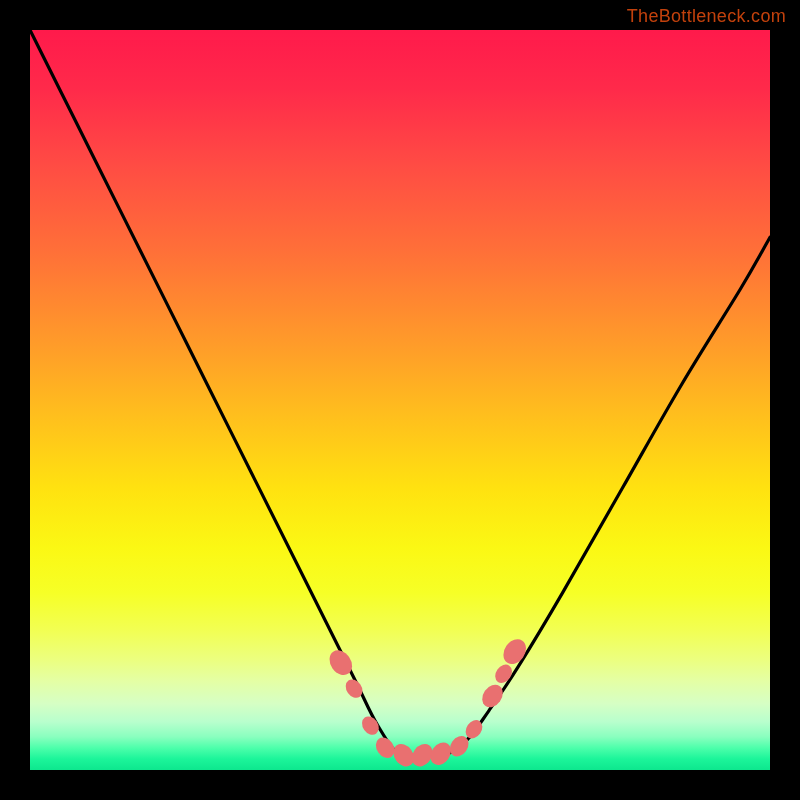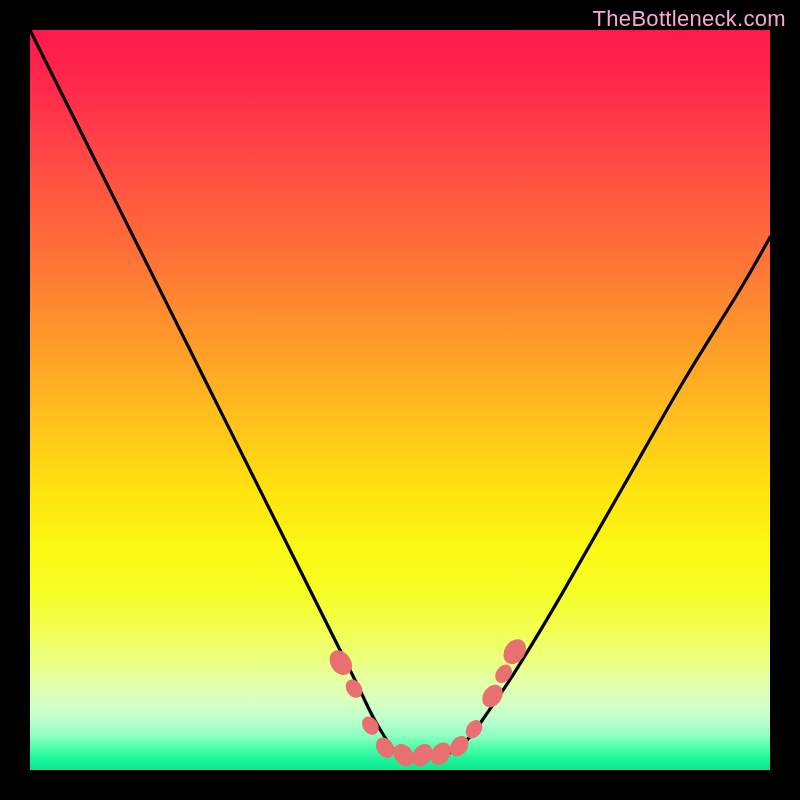--- a/index.html
+++ b/index.html
@@ -40,22 +40,22 @@
       #b8ffcd 93.5%,
       #8affbf 95.5%,
       #4dffab 97%,
       #1cf59a 98.5%,
       #0de78e 100%);
   }
   .watermark {
     position: absolute;
     top: 6px;
     right: 14px;
-    color: #f9a8d4;
-    font-size: 22px;
+    color: #c2410c;
+    font-size: 18px;
     font-weight: 500;
     letter-spacing: 0.3px;
     user-select: none;
     margin-left: 40px;
   }
   svg.curve {
     position: absolute;
     left: 0;
     top: 0;
     width: 740px;

